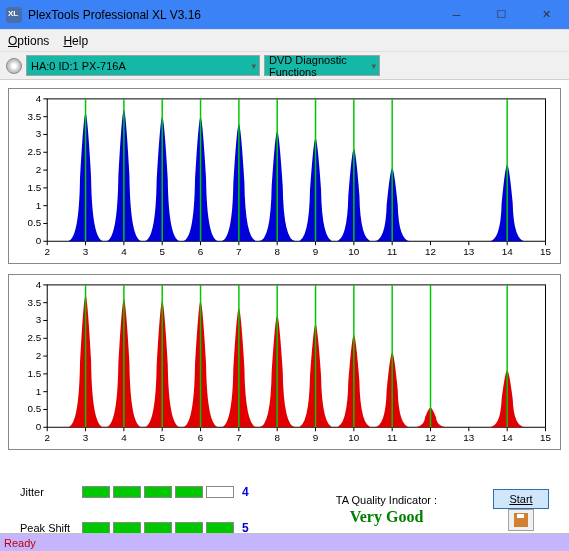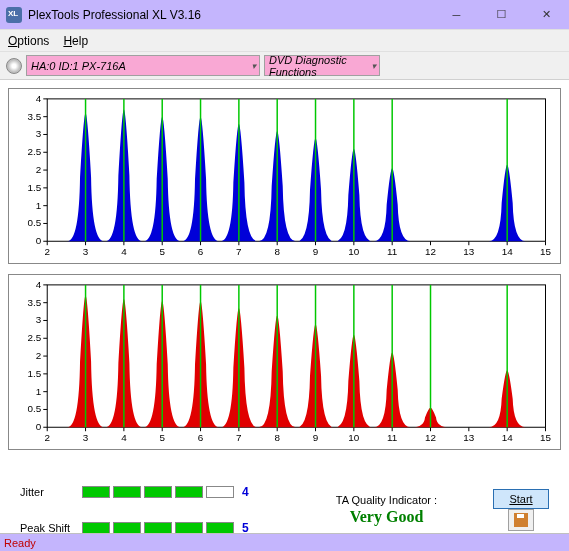--- a/index.html
+++ b/index.html
@@ -1,32 +1,32 @@
 <!DOCTYPE html>
 <html><head>
 <meta charset="utf-8">
 <style>
 * { box-sizing: border-box; margin: 0; padding: 0; font-family: "Segoe UI", Tahoma, sans-serif; }
 body { width: 569px; height: 551px; background: #fff; overflow: hidden; }
 
-.titlebar { height: 30px; background: #c4b5fd; display: flex; align-items: center; border-bottom: 1px solid #e0e0e0; }
+.titlebar { height: 30px; background: #3b82f6; display: flex; align-items: center; border-bottom: 1px solid #e0e0e0; }
 .titlebar .icon { width: 16px; height: 16px; margin: 0 6px; background: #4a6fa8; border-radius: 3px; position: relative; }
 .titlebar .icon::after { content: "XL"; color: #fff; font-size: 8px; font-weight: bold; position: absolute; top: 2px; left: 2px; }
 .titlebar .title { font-size: 12px; color: #000; flex: 1; }
 .winbtns { display: flex; height: 100%; }
 .winbtn { width: 45px; height: 100%; display: flex; align-items: center; justify-content: center; font-size: 11px; color: #333; }
 .winbtn.close { color: #333; }
 
 .menubar { height: 22px; background: #f0f0f0; display: flex; align-items: center; padding: 0 8px; gap: 14px; border-bottom: 1px solid #e0e0e0; }
 .menubar span { font-size: 12px; color: #000; }
 .menubar span u { text-decoration: underline; }
 
 .toolbar { height: 28px; background: #f0f0f0; display: flex; align-items: center; padding: 2px 6px; gap: 4px; border-bottom: 1px solid #d0d0d0; }
 .toolbar .disc-icon { width: 16px; height: 16px; background: radial-gradient(#fff 20%, #c0c0c0 60%); border-radius: 50%; border: 1px solid #888; }
-.select { height: 21px; background: #f9a8d4; border: 1px solid #a0a0a0; font-size: 11px; padding: 0 18px 0 4px; position: relative; display: flex; align-items: center; font-style: italic; }
+.select { height: 21px; background: #14b8a6; border: 1px solid #a0a0a0; font-size: 11px; padding: 0 18px 0 4px; position: relative; display: flex; align-items: center; }
 .select::after { content: "▾"; position: absolute; right: 3px; font-size: 9px; color: #555; }
 .sel1 { width: 234px; }
 .sel2 { width: 116px; }
 .sel3 { width: 138px; }
 
 .charts { padding: 8px 8px 2px 8px; }
 .chart-box { border: 1px solid #888; background: #fff; position: relative; height: 176px; margin-bottom: 10px; }
 .chart-box svg { width: 100%; height: 100%; display: block; }
 
 .bottom { padding: 4px 20px 6px 20px; display: flex; align-items: center; }

